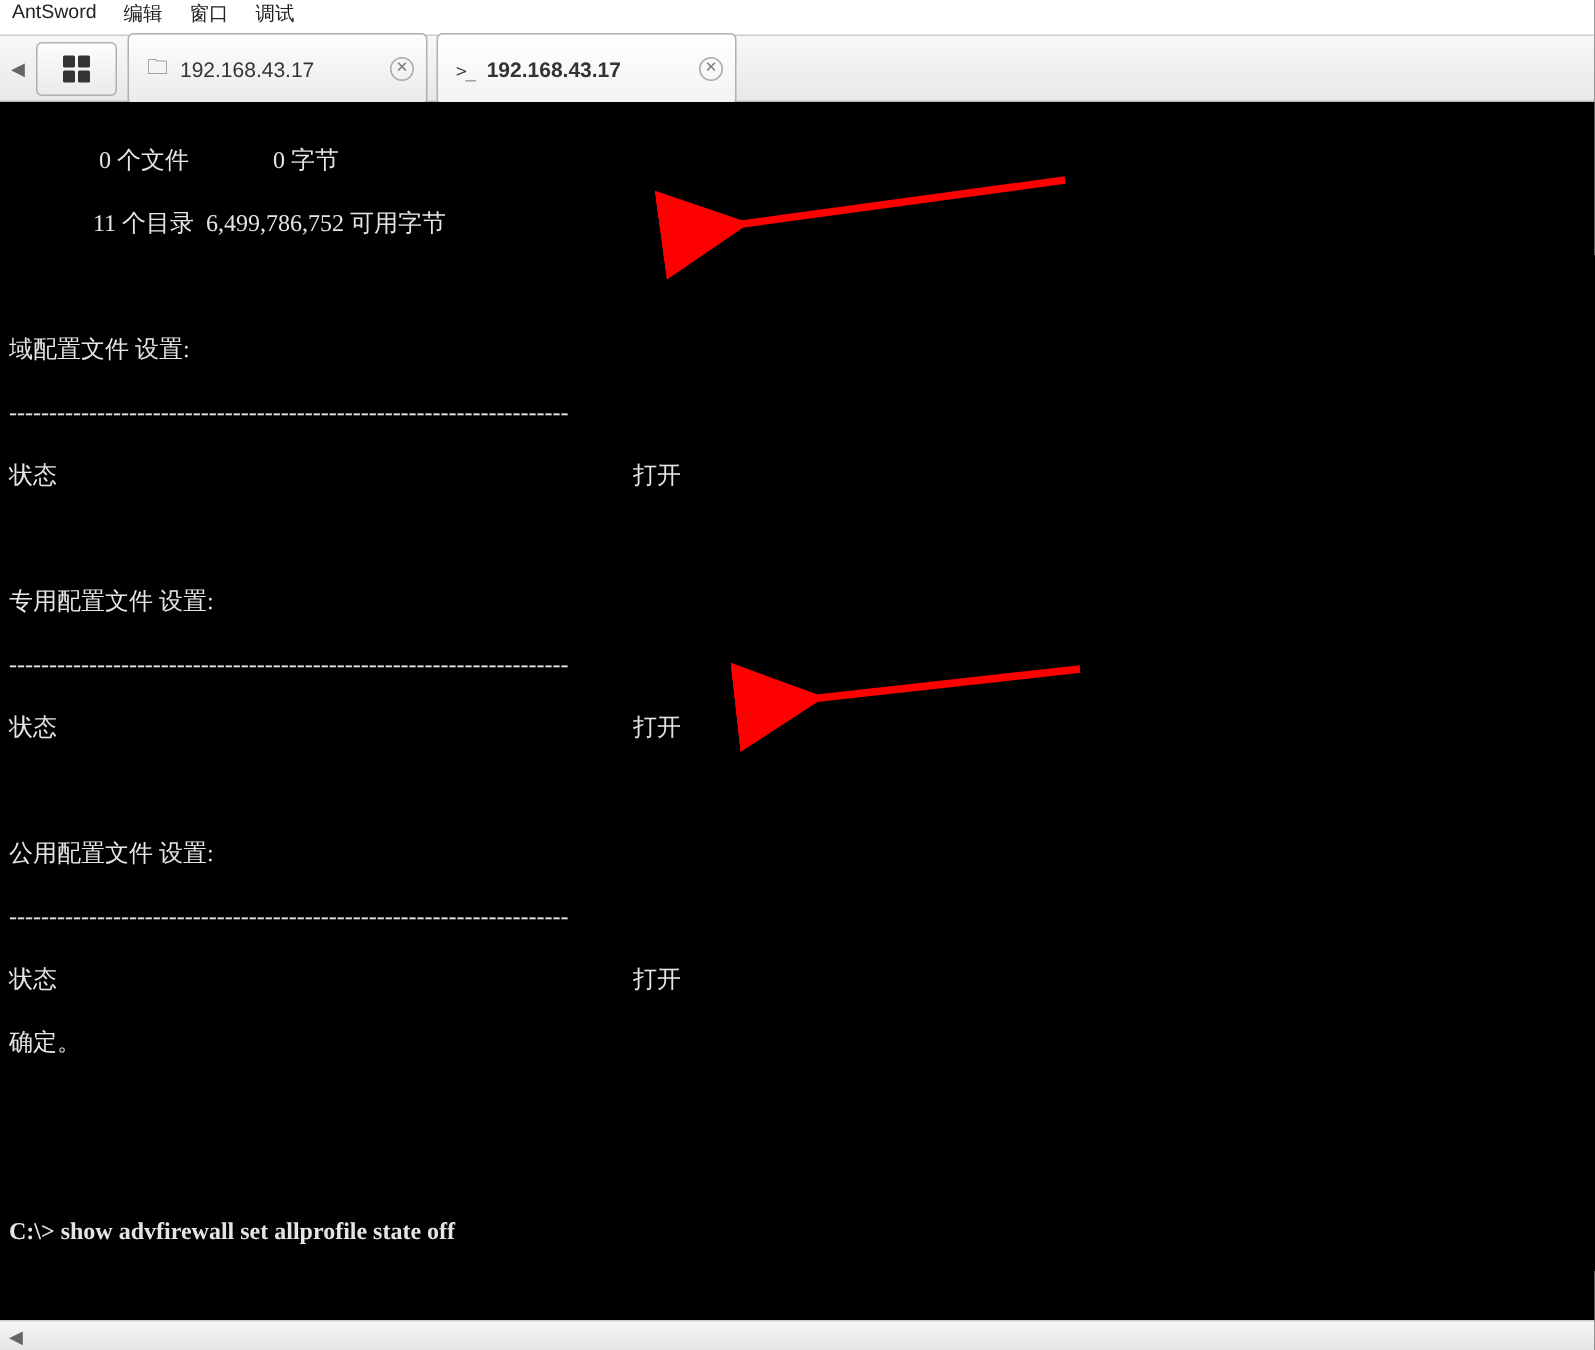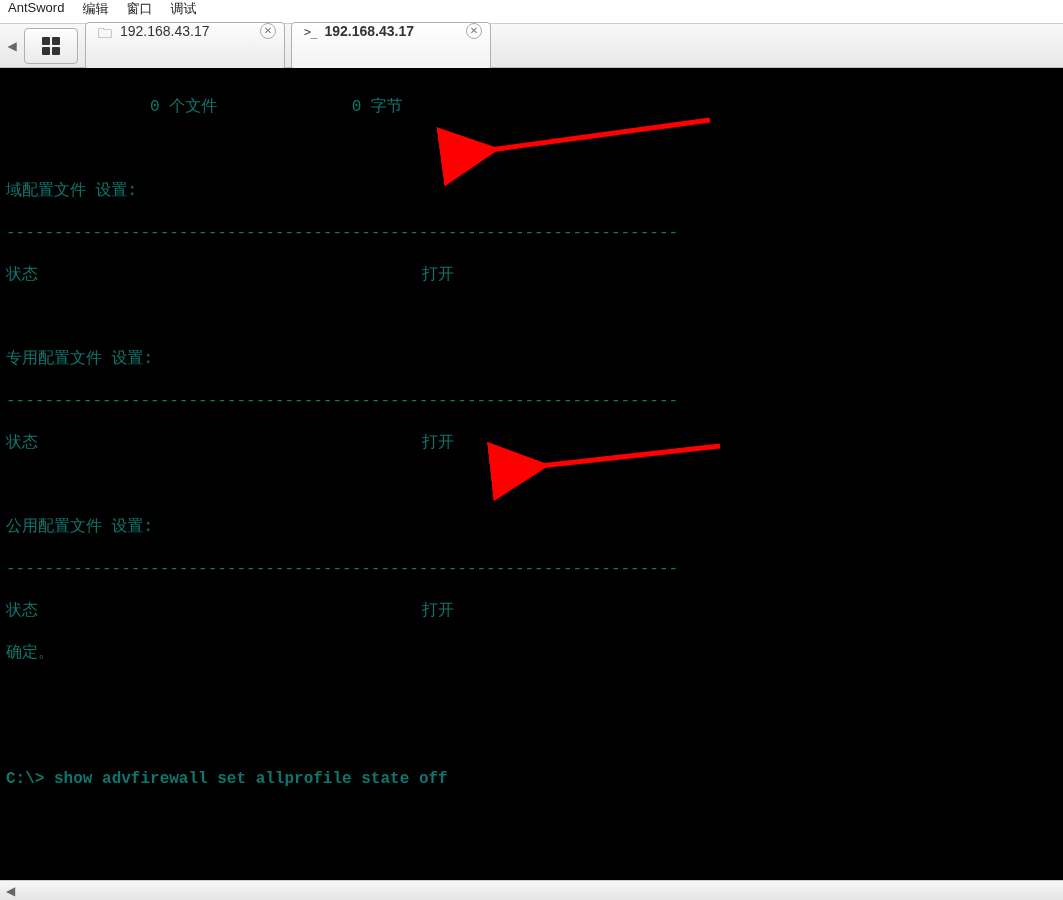--- a/index.html
+++ b/index.html
@@ -60,21 +60,21 @@
 .grid-icon span { background: #333; border-radius: 1px; }
 .tab {
   height: 48px;
   min-width: 200px;
   margin: 0 3px;
   padding: 0 30px 0 12px;
   background: linear-gradient(#fdfdfd,#eaeaea);
   border: 1px solid #b0b0b0;
   border-radius: 4px;
   display: flex;
-  align-items: flex-start;
+  align-items: center;
   gap: 8px;
   font-size: 14px;
   color: #333;
   position: relative;
   white-space: nowrap;
 }
 .tab.active { background: linear-gradient(#ffffff,#f2f2f2); }
 .tab .close {
   position: absolute;
   right: 8px;
@@ -93,22 +93,22 @@
 .folder-icon::before { content: "\1F5C0"; font-size: 14px; color:#555; }
 .terminal-icon::before { content: ">_"; font-family: monospace; font-size: 12px; letter-spacing:-1px; color:#444; }
 
 .terminal {
   position: absolute;
   top: 68px;
   left: 0;
   right: 0;
   bottom: 20px;
   background: #000;
-  color: #0f766e;
-  font-family: Liberation Mono, monospace;
+  color: #e5e5e5;
+  font-family: Liberation Serif, serif;
   font-size: 16px;
   line-height: 21px;
   padding: 8px 6px;
   white-space: pre;
   overflow: hidden;
 }
 .terminal .row { display:flex;gap:16px; }
 .terminal .col1 { width: 400px; }
 .dashes {
   letter-spacing: 0;
@@ -163,20 +163,21 @@
   </div>
   <div class="tab active">
     <span class="terminal-icon"></span>
     <span class="label">192.168.43.17</span>
     <span class="close">✕</span>
   </div>
 </div>
 
 <div class="terminal">
 <div>               0 个文件              0 字节</div>
+<div>              11 个目录  6,499,786,752 可用字节</div>
 <div> </div>
 <div>域配置文件 设置:</div>
 <div class="dashes">----------------------------------------------------------------------</div>
 <div class="row"><span class="col1">状态</span><span>打开</span></div>
 <div> </div>
 <div>专用配置文件 设置:</div>
 <div class="dashes">----------------------------------------------------------------------</div>
 <div class="row"><span class="col1">状态</span><span>打开</span></div>
 <div> </div>
 <div>公用配置文件 设置:</div>

